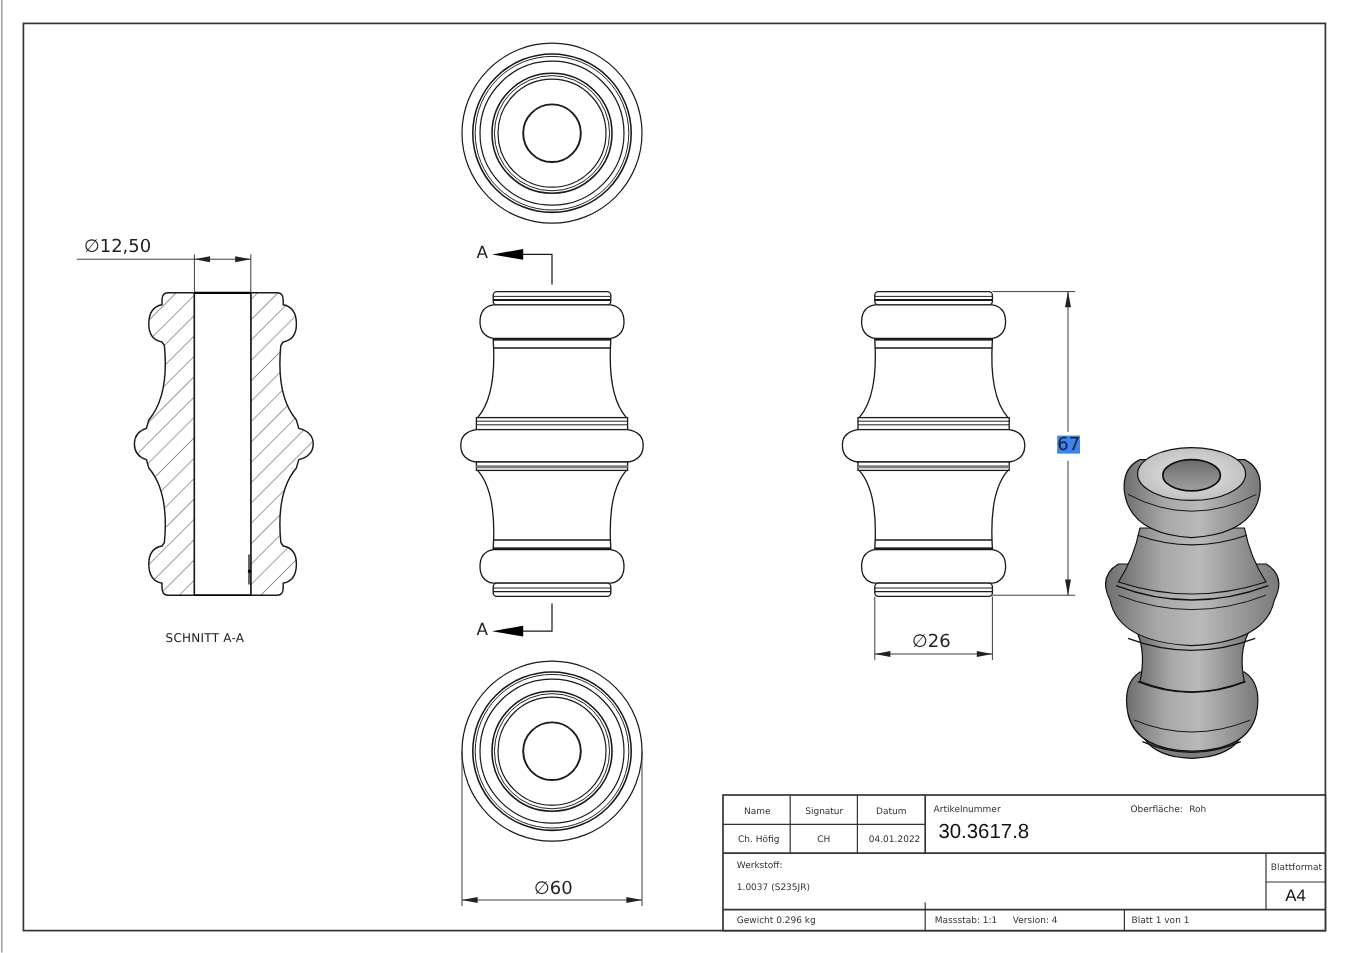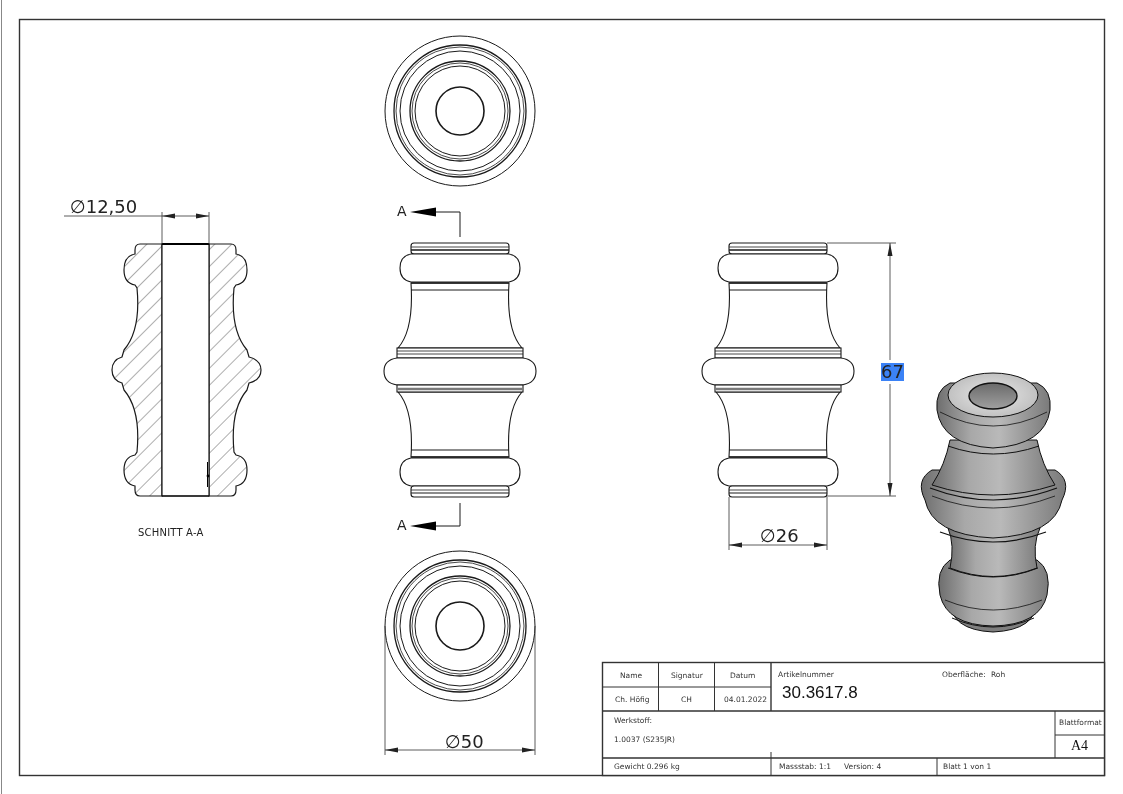--- a/index.html
+++ b/index.html
@@ -2,23 +2,23 @@
 <html><head>
   <meta charset="utf-8">
   <style>
     html, body { margin: 0; padding: 0; background: #ffffff; }
     body { width: 1123px; height: 794px; position: relative; overflow: hidden; font-family: "DejaVu Sans", sans-serif; }
     #sheet { position: absolute; left: 0; top: 0; width: 1123px; height: 794px; }
     .txt { position: absolute; color: #222; white-space: nowrap; line-height: 1; }
     .tb-small { font-size: 7.5px; color: #333; text-align: right; }
     .tb-label { font-size: 7.5px; color: #333; }
     .artnum { font-size: 17px; color: #111; font-family: "Liberation Sans", sans-serif; }
-    .dimtxt { font-size: 18px; color: #222; font-family: "DejaVu Sans", sans-serif; }
+    .dimtxt { font-size: 15px; color: #222; font-family: "DejaVu Sans", sans-serif; }
     .section-label { font-size: 10px; color: #222; letter-spacing: 0.2px; }
-    .a4 { font-size: 14px; color: #111; font-family: Liberation Serif, serif; }
+    .a4 { font-size: 14px; color: #111; font-family: Liberation Sans, sans-serif; }
   </style>
 </head>
 <body>
 
 <div id="sheet">
   <svg width="1123" height="794" viewBox="0 0 1123 794" xmlns="http://www.w3.org/2000/svg">
     <defs>
       <pattern id="hatch" patternUnits="userSpaceOnUse" width="12" height="12" patternTransform="rotate(45)">
         <line x1="0" y1="0" x2="0" y2="12" stroke="#333" stroke-width="0.8"></line>
       </pattern>
@@ -223,21 +223,21 @@
   <div class="txt dimtxt" style="left:397px; top:518px; font-size:14px;">A</div>
 
   
   <div class="txt dimtxt" style="left:881px; top:363px; background:#3b82f6;">67</div>
   <div class="txt dimtxt" style="left:760px; top:527px;">
     <span>∅</span><span>26</span>
   </div>
 
   
   <div class="txt dimtxt" style="left:445px; top:733px;">
-    <span>∅</span><span>50</span>
+    <span>∅</span><span>60</span>
   </div>
 
   
   <div class="txt tb-label" style="left:620px; top:672px;">Name</div>
   <div class="txt tb-label" style="left:671px; top:672px;">Signatur</div>
   <div class="txt tb-label" style="left:730px; top:672px;">Datum</div>
   <div class="txt tb-label" style="left:778px; top:671px;">Artikelnummer</div>
   <div class="txt tb-label" style="left:942px; top:671px;text-align:center;">Oberfläche:</div>
   <div class="txt tb-label" style="left:991px; top:671px;">Roh</div>
 

